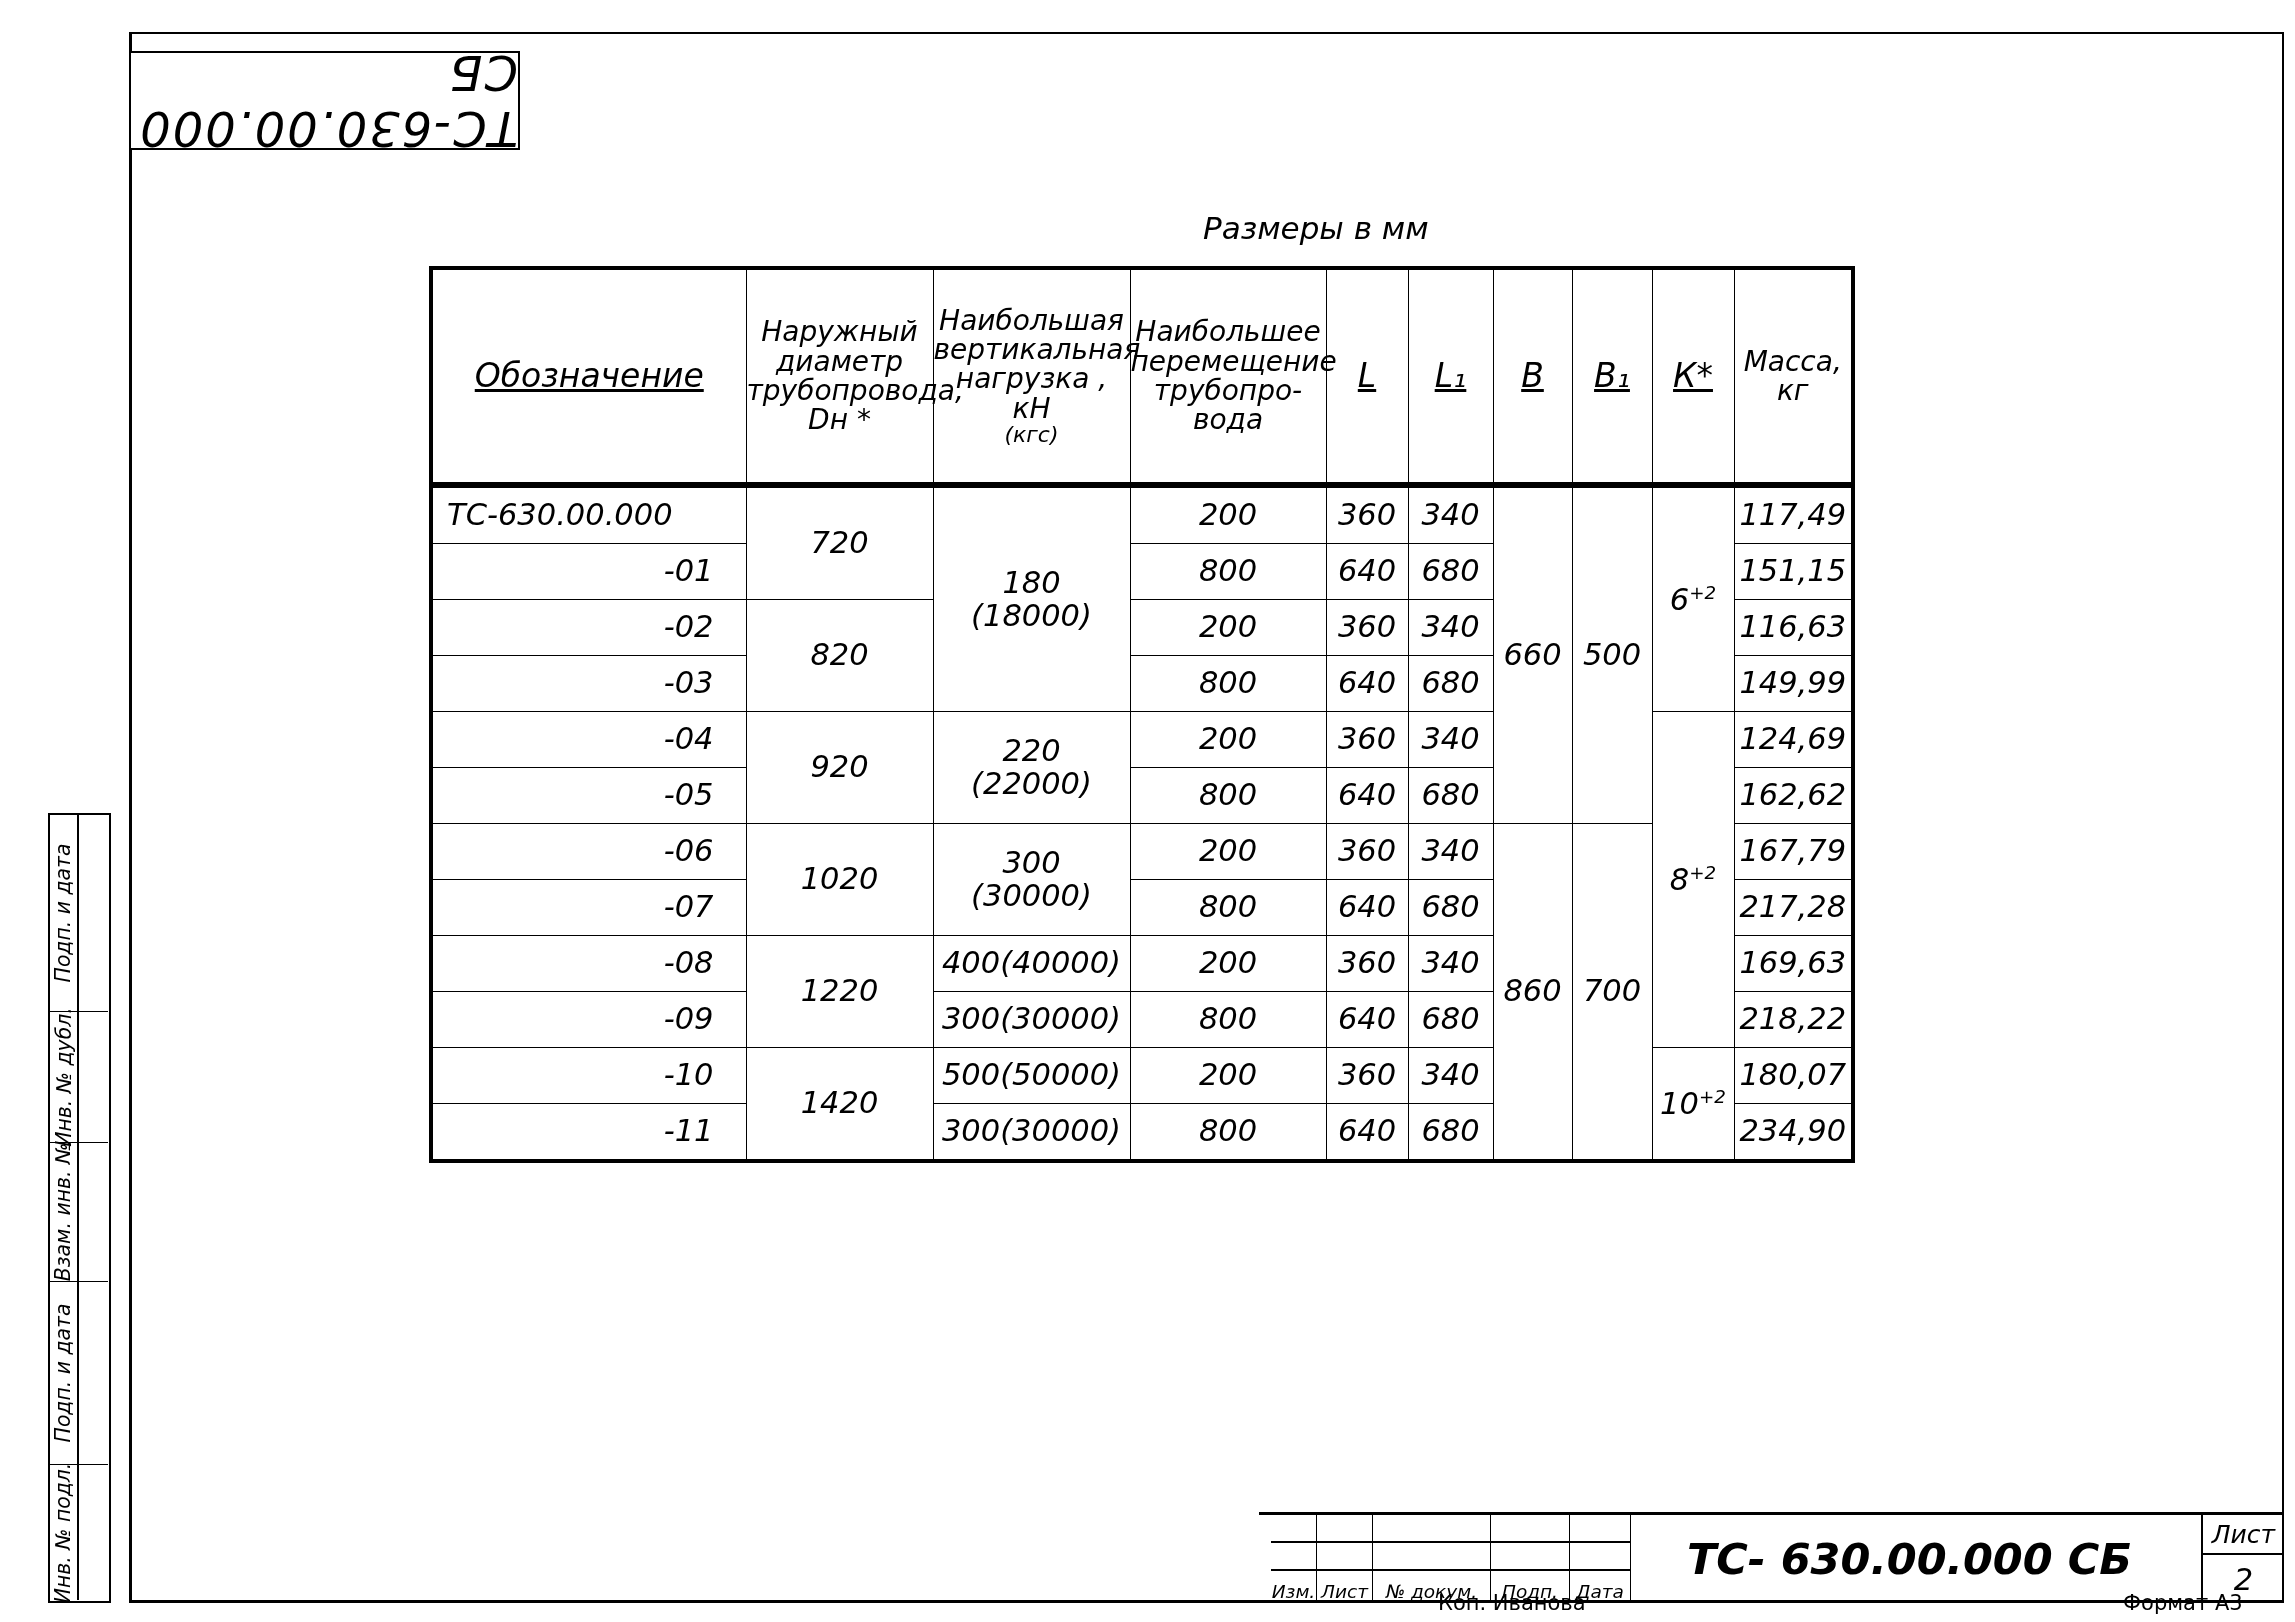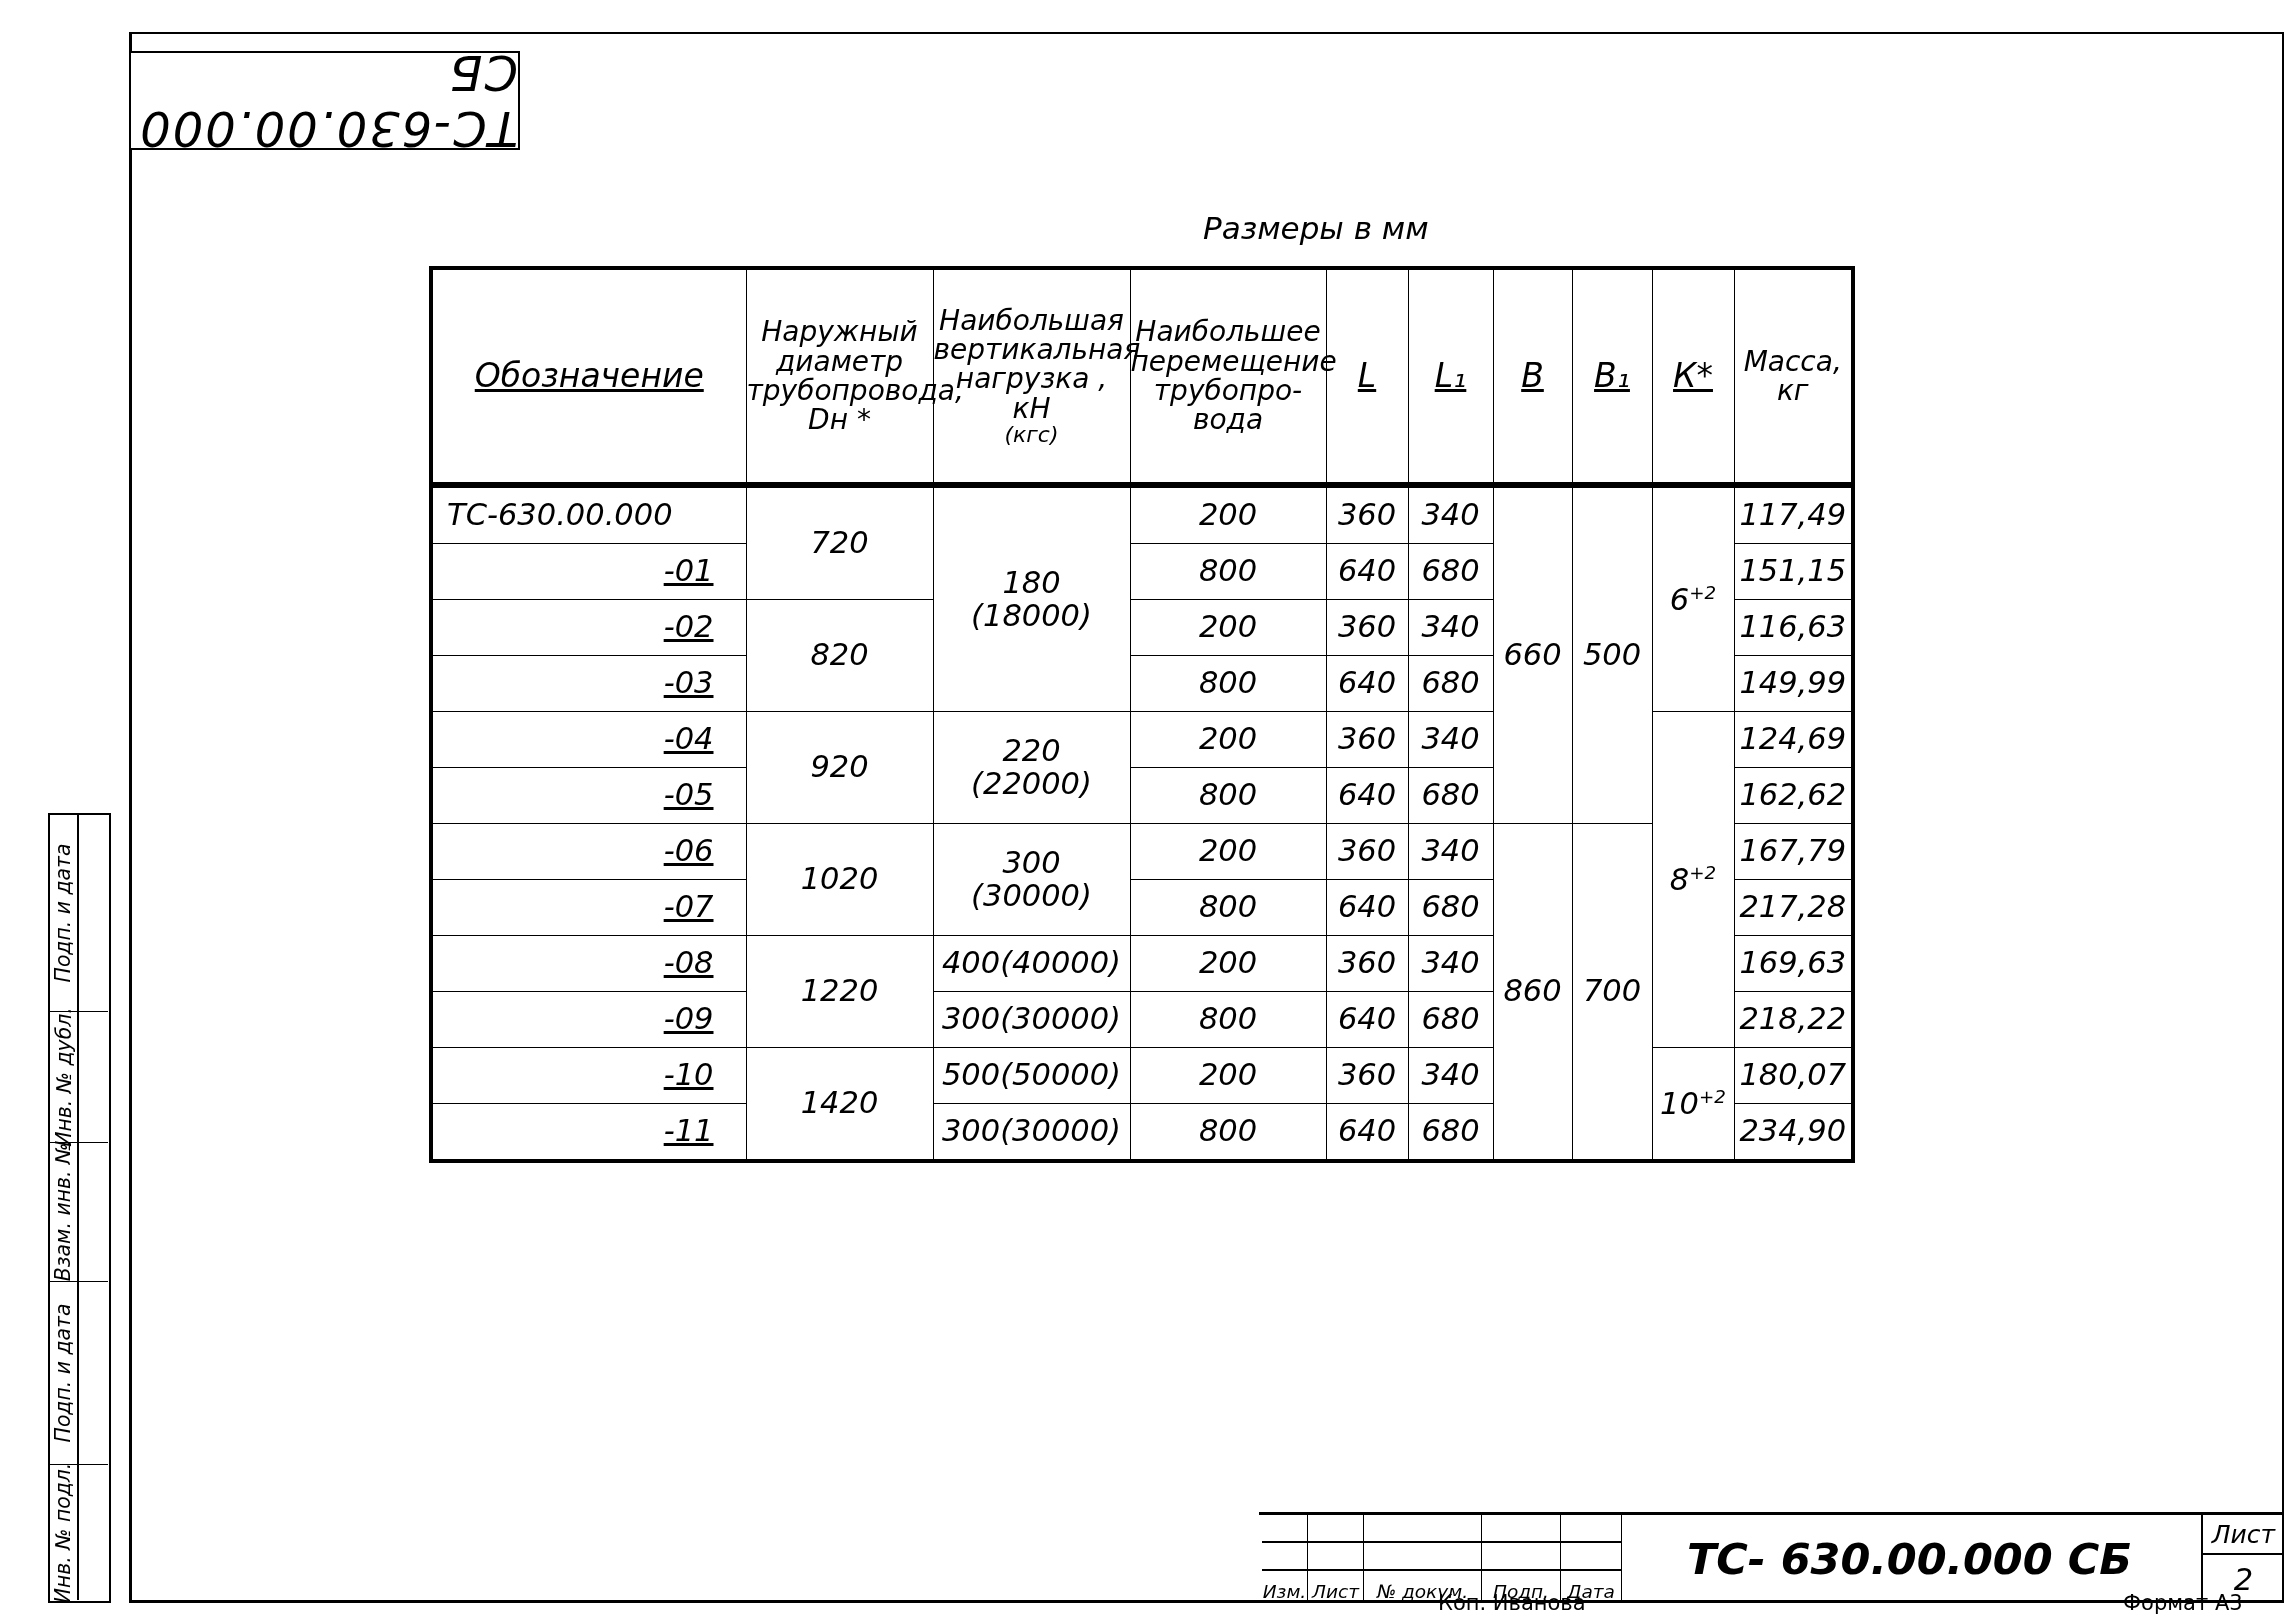--- a/index.html
+++ b/index.html
@@ -17,27 +17,27 @@
   table.spec { position:absolute; left:429px; top:266px; width:1423px; height:882px;
                border-collapse:collapse; table-layout:fixed; }
   table.spec td, table.spec th { border:1.9px solid #000; padding:0; text-align:center; vertical-align:middle;
                font-style:italic; font-weight:normal; font-size:30.5px; line-height:1.05; }
   table.spec thead th { height:212px; font-size:28px; }
   table.spec thead tr { border-bottom:6.5px solid #000; }
   table.spec { border:4.6px solid #000; }
   table.spec thead th.big { font-size:33px;text-decoration:underline; }
   table.spec tbody td { height:55px; }
   td.des { text-align:left !important; padding-left:14px !important; }
-  td.des.sub { text-align:right !important; padding-right:32px !important;text-decoration:underline; }
+  td.des.sub { text-align:right !important; padding-right:32px !important; }
   sup { font-size:0.6em; }
 
   
   .tb { position:absolute; left:1259px; top:1512px; width:1024px; height:91px;
         border-top:3.7px solid #000; box-sizing:border-box; }
-  .tb-grid { position:absolute; left:3px; top:0; width:359px; height:72px; display:grid;
+  .tb-grid { position:absolute; left:12px; top:0; width:359px; height:72px; display:grid;
              grid-template-columns:46px 56px 118px 79px 61px; grid-template-rows:28px 28px 32px; }
   .tb-grid div { border-right:1.9px solid #000; border-bottom:1.9px solid #000; box-sizing:border-box;
                  font-style:italic; font-size:18.5px; display:flex; align-items:flex-end; justify-content:center; }
   .tb-grid div.r1 { border-bottom:2.8px solid #000; }
   .tb-code { position:absolute; left:359px; top:0; width:585px; height:87px;
              display:flex; align-items:center; justify-content:center; font-style:italic; font-size:43px;
              border-right:2.3px solid #000; box-sizing:border-box;font-weight:bold; }
   .tb-sheet-label { position:absolute; left:944px; top:0; width:81px; height:40px; border-bottom:2.8px solid #000;
              box-sizing:border-box; display:flex; align-items:center; justify-content:center; font-style:italic; font-size:25px; }
   .tb-sheet-num { position:absolute; left:944px; top:40px; width:81px; height:48px;

